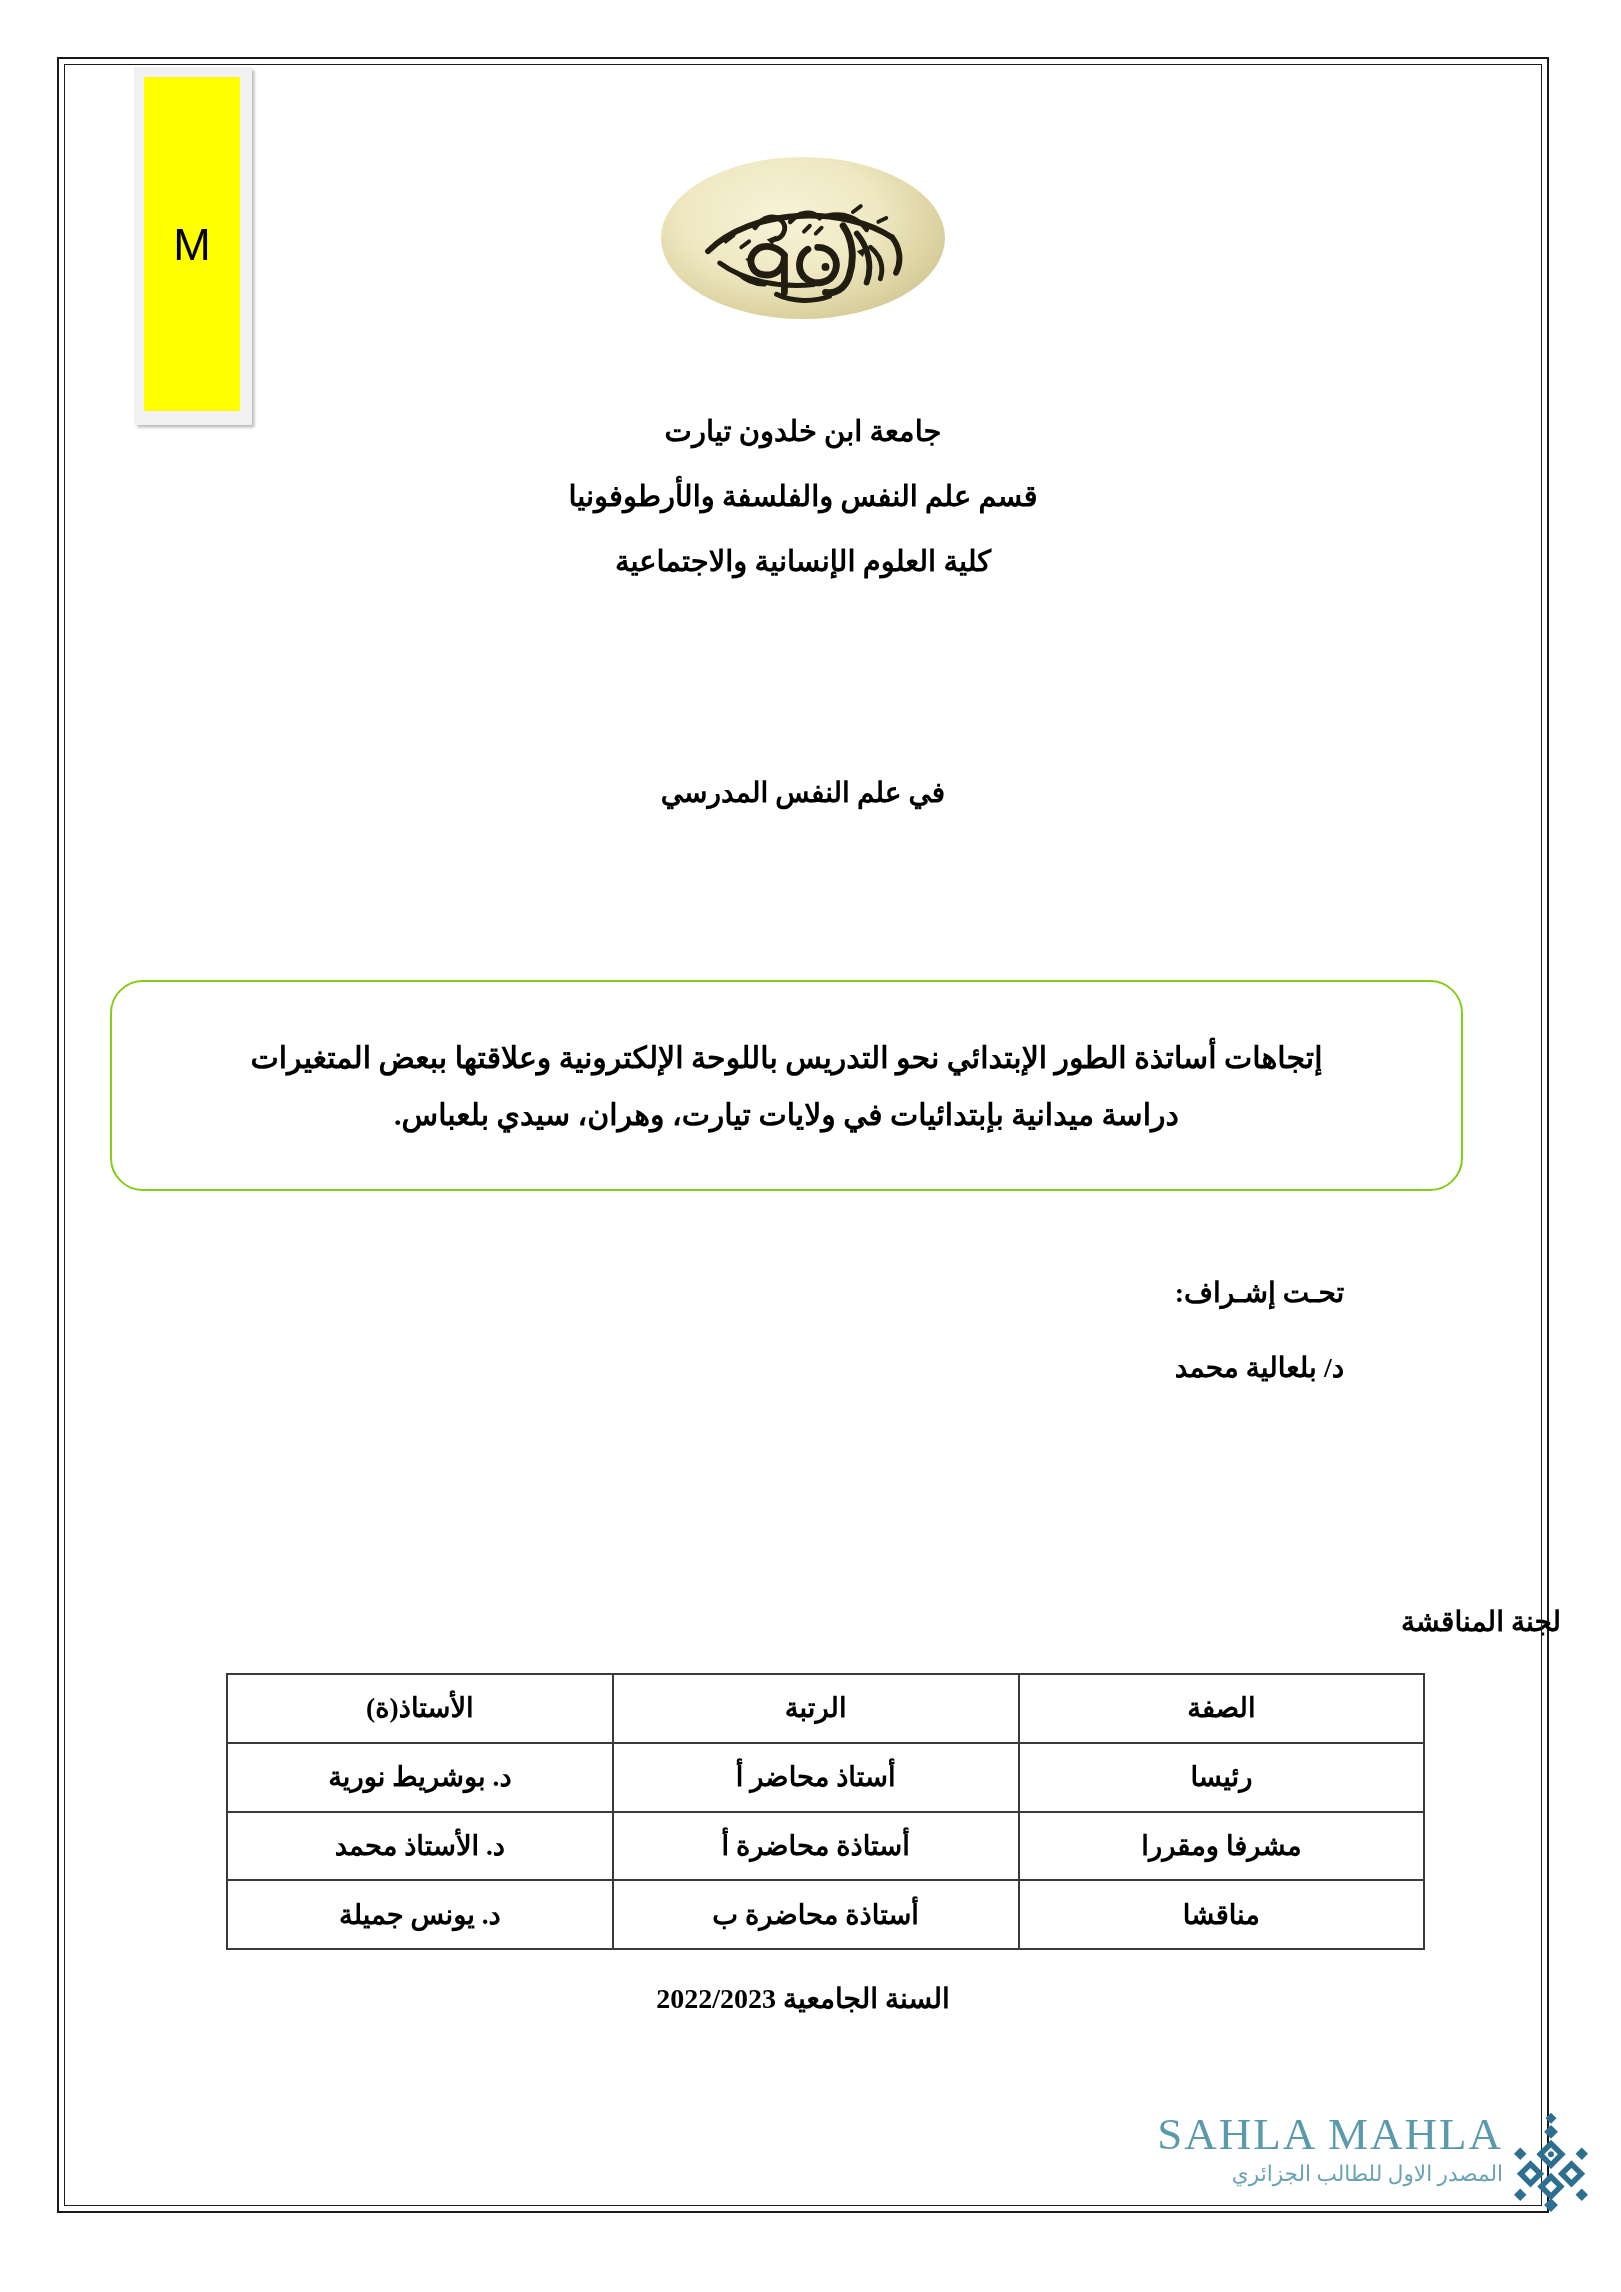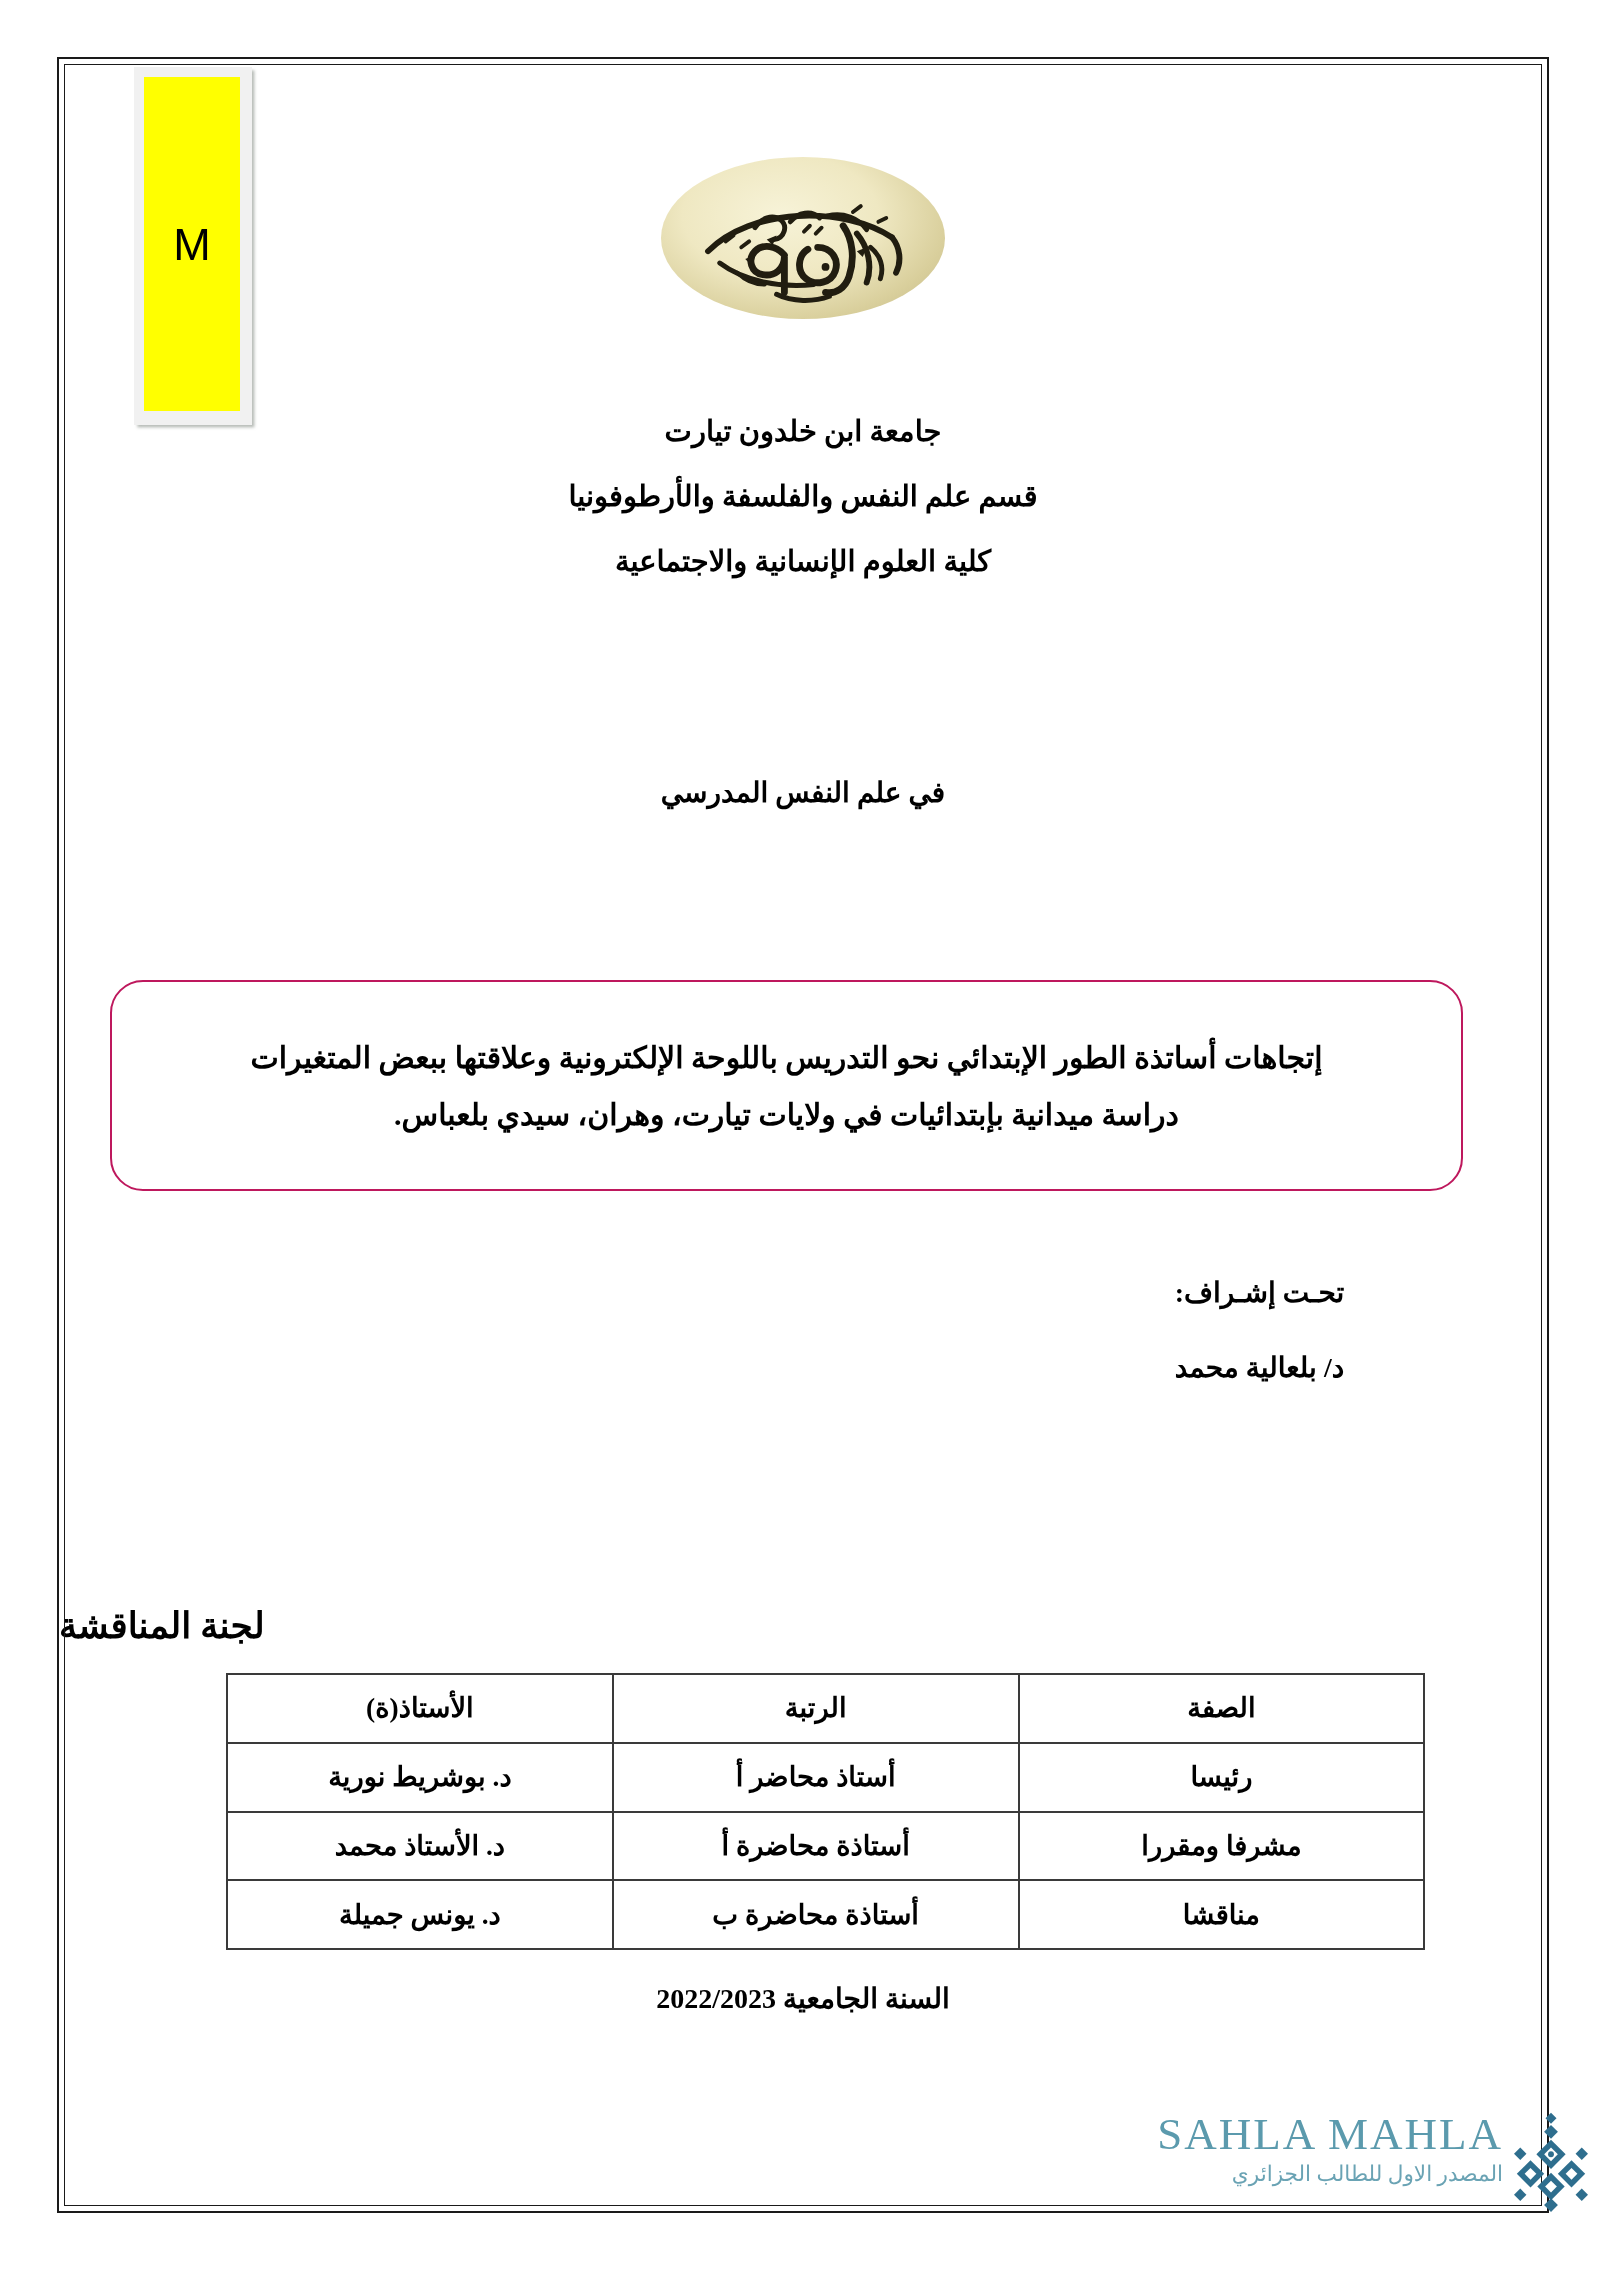--- a/index.html
+++ b/index.html
@@ -132,21 +132,21 @@
     margin: 0 0 45px 0;
   }
 
   
   .title-box {
     position: absolute;
     left: 51px;
     top: 921px;
     width: 1353px;
     min-height: 211px;
-    border: 2px solid #be185d;
+    border: 2px solid #84cc16;
     border-radius: 33px;
     box-sizing: border-box;
     display: flex;
     flex-direction: column;
     justify-content: center;
     padding: 17.6px 41px;
   }
   .title-box .tline {
     font-family: "Liberation Serif", "DejaVu Serif", serif;
     font-weight: bold;
@@ -185,27 +185,27 @@
     padding: 0 39px 0 0;
   }
   .student-list li {
     margin: 0 0 47px 0;
     line-height: 1;
   }
 
   
   .jury-title {
     position: absolute;
-    left: 0;
+    left: 14px;
     top: 1546px;
     width: 100%;
-    text-align: left;
-    font-family: "Liberation Serif", "DejaVu Serif", serif;
-    font-weight: bold;
-    font-size: 36px;
+    text-align: right;
+    font-family: "Liberation Serif", "DejaVu Serif", serif;
+    font-weight: bold;
+    font-size: 28px;
   }
   .jury-table {
     position: absolute;
     left: 167px;
     top: 1614px;
     width: 1157px;
     border-collapse: collapse;
     table-layout: fixed;
   }
   .jury-table td {

